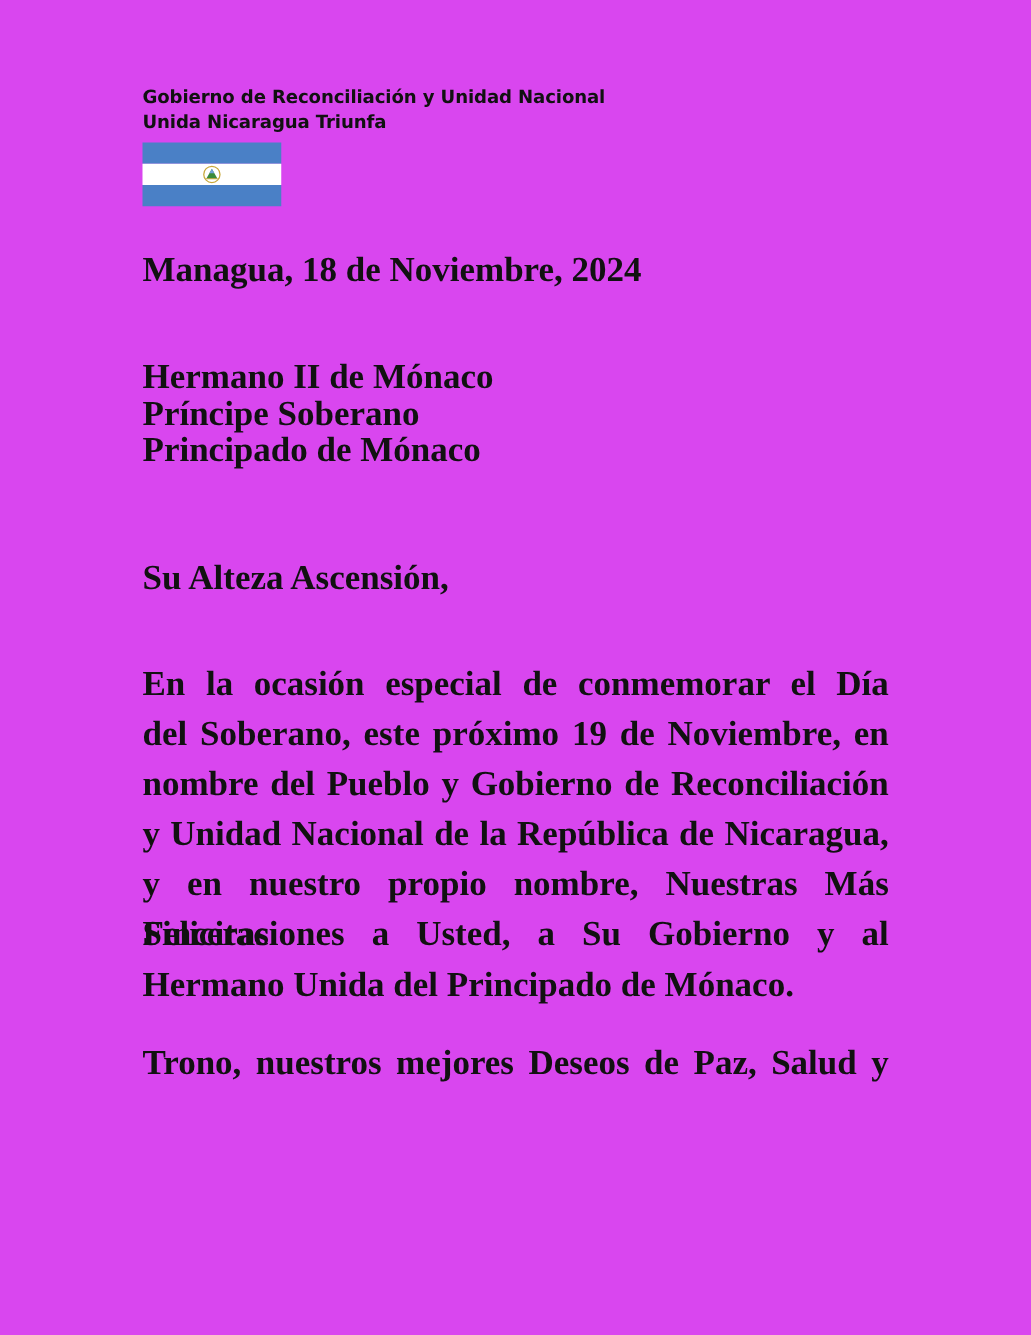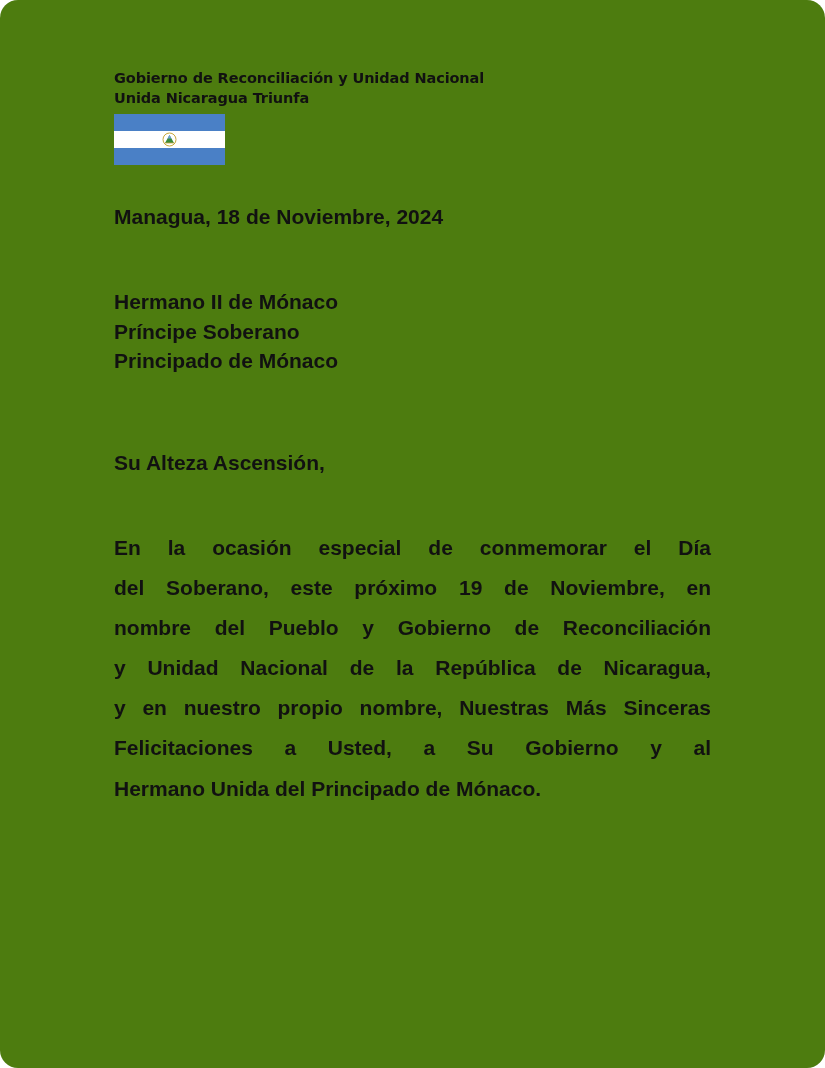--- a/index.html
+++ b/index.html
@@ -12,22 +12,21 @@
       height: 1068px;
       position: relative;
       overflow: hidden;
       color: #111111;
     }
     .page {
       position: absolute;
       left: 0; top: 0;
       width: 825px;
       height: 1068px;
-      background: #4d7c0f;
-      border-radius: 18px;
+      background: #d946ef;
     }
     .header {
       position: absolute;
       left: 114px;
       top: 68px;
       font-family: "DejaVu Sans", sans-serif;
       font-weight: bold;
       font-size: 14.5px;
       line-height: 20px;
       color: #111;
@@ -47,23 +46,23 @@
     .flag .blue { background: #4a80c6; }
     .flag .white { background: #ffffff; position: relative; }
     .flag .emblem {
       position: absolute;
       left: 48px;
       top: 1px;
       width: 15px;
       height: 15px;
     }
     .mono {
-      font-family: Liberation Sans, sans-serif;
+      font-family: Liberation Serif, serif;
       font-weight: bold;
-      font-size: 21px;
+      font-size: 28px;
       color: #111;
     }
     .date {
       position: absolute;
       left: 114px;
       top: 204px;
       line-height: 26px;
     }
     .address {
       position: absolute;
@@ -134,15 +133,16 @@
     <span class="line">En la ocasión especial de conmemorar el Día</span>
     <span class="line">del Soberano, este próximo 19 de Noviembre, en</span>
     <span class="line">nombre del Pueblo y Gobierno de Reconciliación</span>
     <span class="line">y Unidad Nacional de la República de Nicaragua,</span>
     <span class="line">y en nuestro propio nombre, Nuestras Más Sinceras</span>
     <span class="line">Felicitaciones a Usted, a Su Gobierno y al</span>
     <span class="line last">Hermano Unida del Principado de Mónaco.</span>
   </div>
 
   <div class="para p2 mono">
+    <span class="line">Trono, nuestros mejores Deseos de Paz, Salud y</span>
   </div>
 
 </div>
 
 </body></html>

